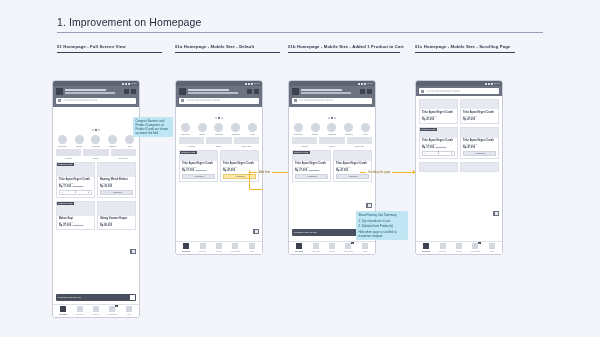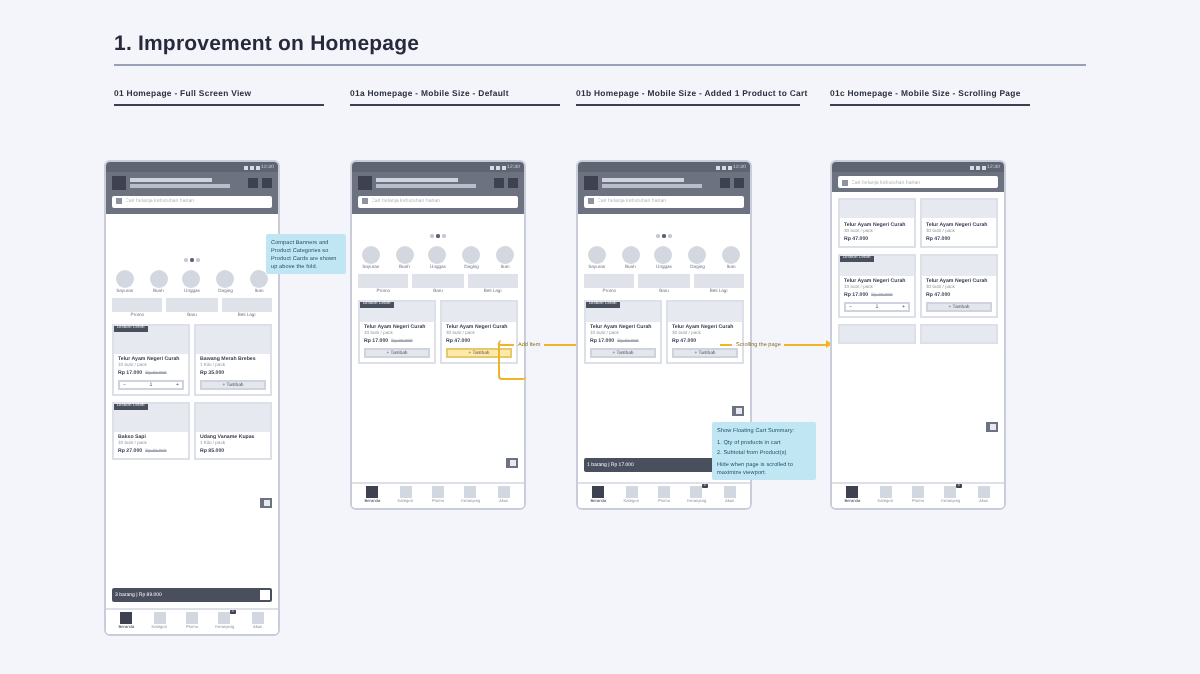--- a/index.html
+++ b/index.html
@@ -10,21 +10,21 @@
     color: #2b2f42;
     overflow: hidden;
     position: relative;
   }
 
   
   .page-title {
     position: absolute;
     left: 57px; top: 16px;
     font-size: 10.5px;
-    font-weight: bold;
+    font-weight: normal;
     letter-spacing: .1px;
     color: #272a3d;
   }
   .title-rule {
     position: absolute;
     left: 57px; top: 32px;
     width: 486px; height: 1px;
     background: #9aa0b8;
   }
 

